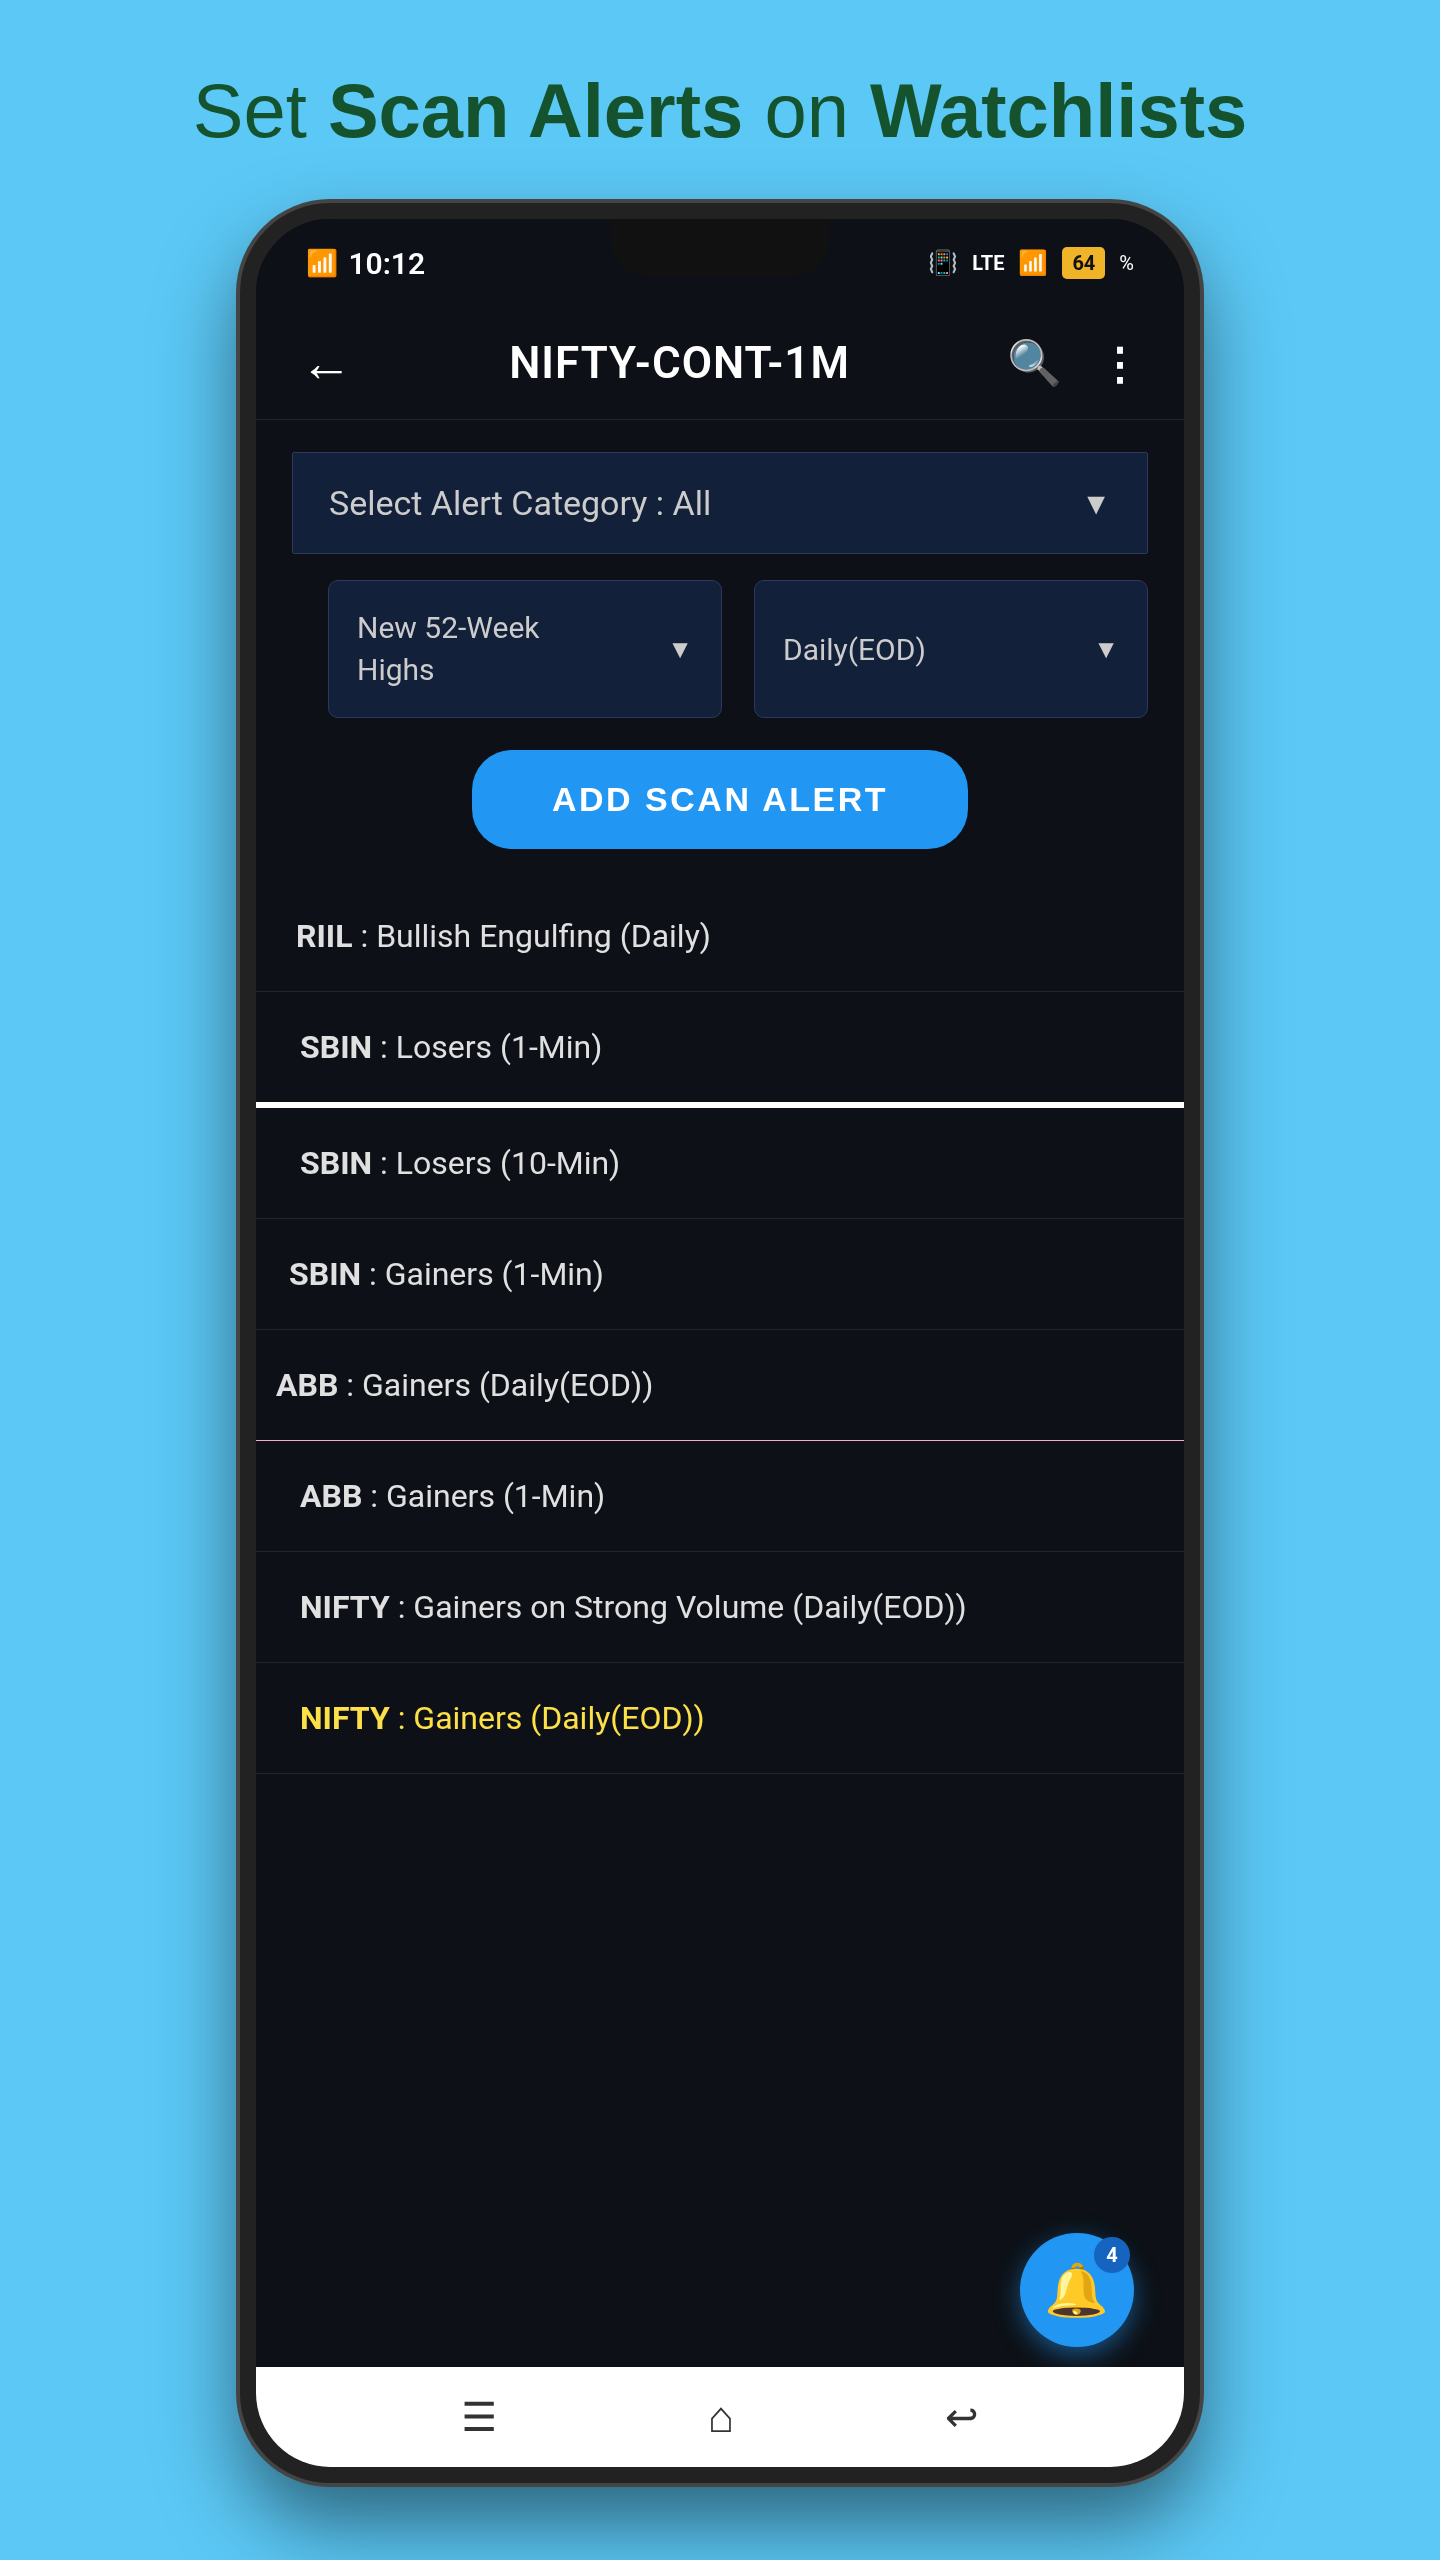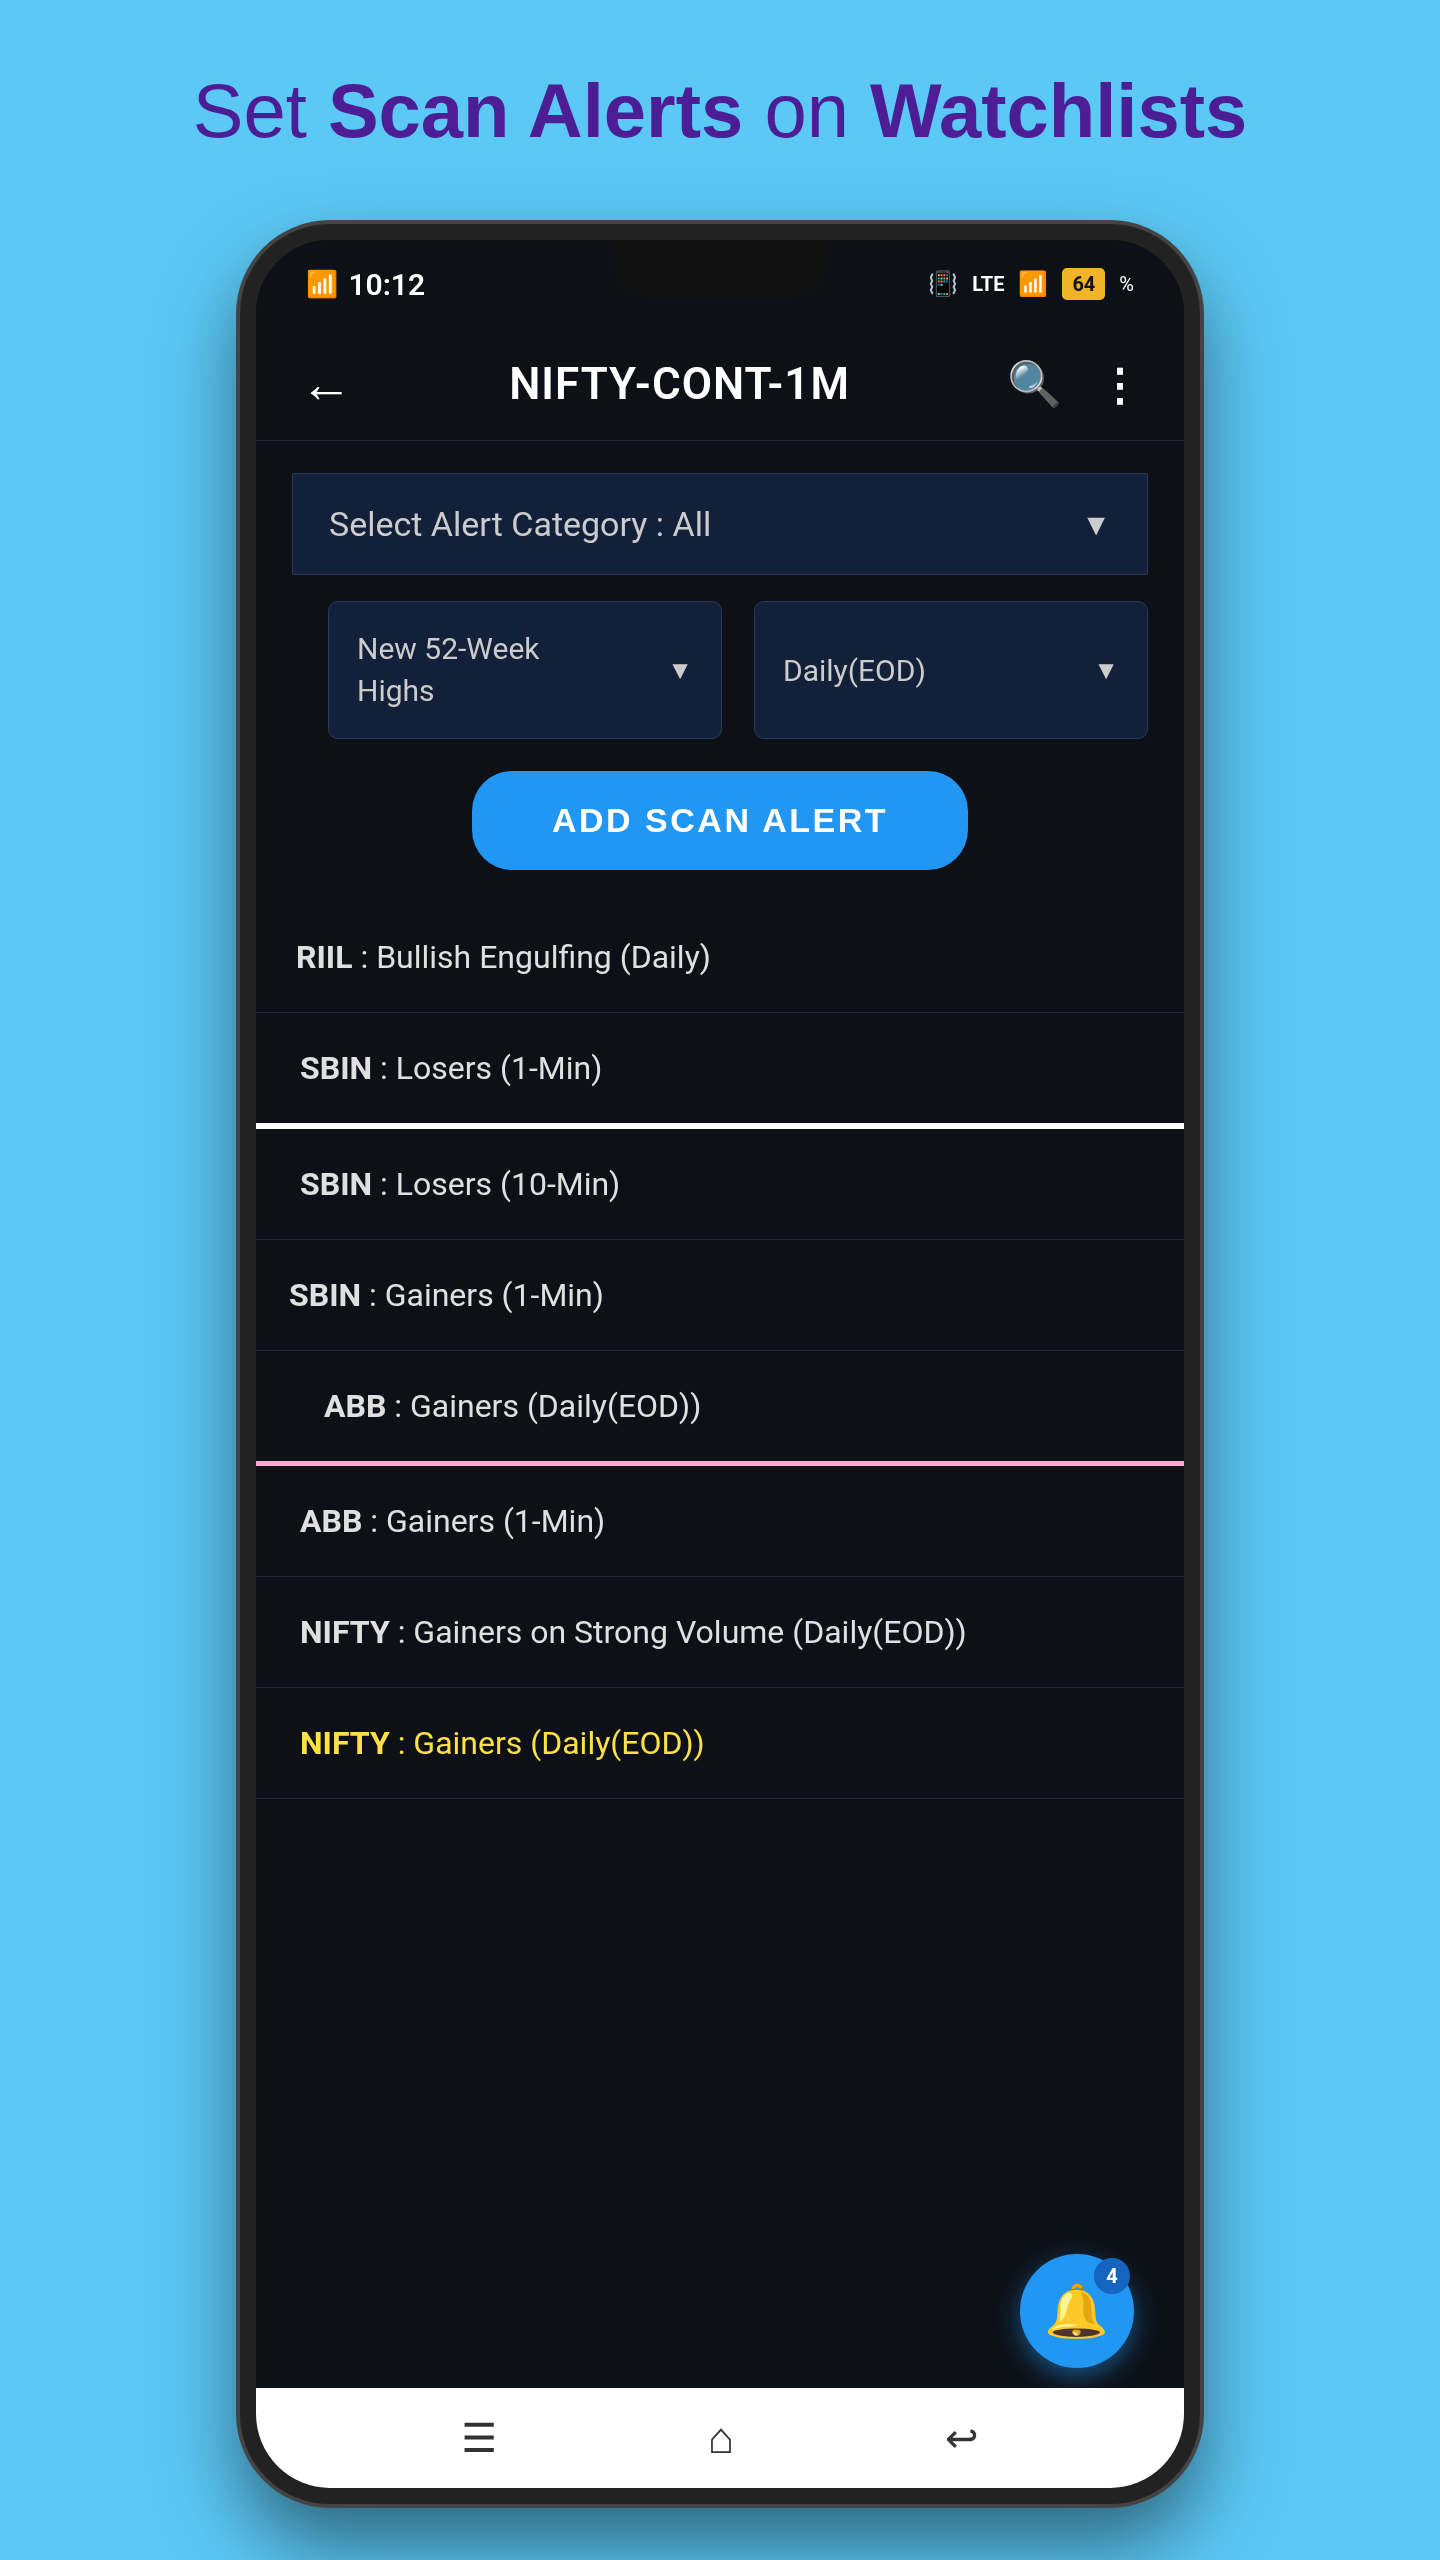--- a/index.html
+++ b/index.html
@@ -13,21 +13,21 @@
       align-items: center;
       font-family: 'Roboto', Arial, sans-serif;
       overflow: hidden;
     }
   </style>
 </head>
 <body>
 
 <div style="width:1440px;height:2560px;background:#5BC8F5;display:flex;flex-direction:column;align-items:center;">
 
-  <div style="font-size:76px;font-weight:400;color:#4c1d95;margin-top:65px;margin-bottom:68px;text-align:center;line-height:1.2;font-family:Arial,sans-serif;">
+  <div style="font-size:76px;font-weight:400;color:#14532d;margin-top:65px;margin-bottom:47px;text-align:center;line-height:1.2;font-family:Arial,sans-serif;">
     <span>Set </span><strong>Scan Alerts</strong><span> on </span><strong>Watchlists</strong>
   </div>
 
   <div style="width:960px;height:2280px;background:#111;border-radius:90px;border:16px solid #222;box-shadow:0 0 0 4px #444,0 40px 80px rgba(0,0,0,0.5);position:relative;overflow:hidden;display:flex;flex-direction:column;">
 
     <div style="position:absolute;left:-18px;top:280px;width:12px;height:70px;background:#333;border-radius:6px 0 0 6px;z-index:10;"></div>
     <div style="position:absolute;left:-18px;top:380px;width:12px;height:120px;background:#333;border-radius:6px 0 0 6px;z-index:10;"></div>
     <div style="position:absolute;right:-18px;top:320px;width:12px;height:110px;background:#333;border-radius:0 6px 6px 0;z-index:10;"></div>
 
     <div style="width:100%;background:#0d1117;height:88px;display:flex;align-items:center;justify-content:space-between;padding:0 50px;position:relative;flex-shrink:0;">
@@ -93,21 +93,21 @@
         </div>
 
         <div style="padding:36px 44px;border-bottom:1px solid #1e2535;cursor:pointer;">
           <span style="color:#e0e0e0;font-size:32px;"><strong>SBIN</strong> : Losers (10-Min)</span>
         </div>
 
         <div style="padding:36px 33px;border-bottom:1px solid #1e2535;cursor:pointer;">
           <span style="color:#e0e0e0;font-size:32px;"><strong>SBIN</strong> : Gainers (1-Min)</span>
         </div>
 
-        <div style="padding:36px 68px;border-bottom:5px solid #f9a8d4;cursor:pointer;">
+        <div style="padding:36px 20px;border-bottom:1px solid #f9a8d4;cursor:pointer;">
           <span style="color:#e0e0e0;font-size:32px;"><strong>ABB</strong> : Gainers (Daily(EOD))</span>
         </div>
 
         <div style="padding:36px 44px;border-bottom:1px solid #1e2535;cursor:pointer;">
           <span style="color:#e0e0e0;font-size:32px;"><strong>ABB</strong> : Gainers (1-Min)</span>
         </div>
 
 
         <div style="padding:36px 44px;border-bottom:1px solid #1e2535;cursor:pointer;">
           <span style="color:#e0e0e0;font-size:32px;"><strong>NIFTY</strong> : Gainers on Strong Volume (Daily(EOD))</span>

